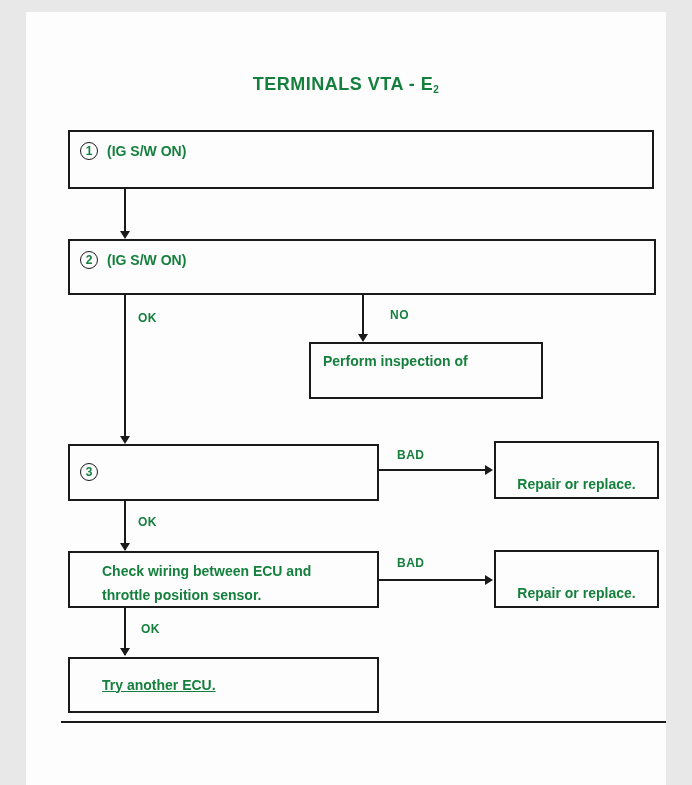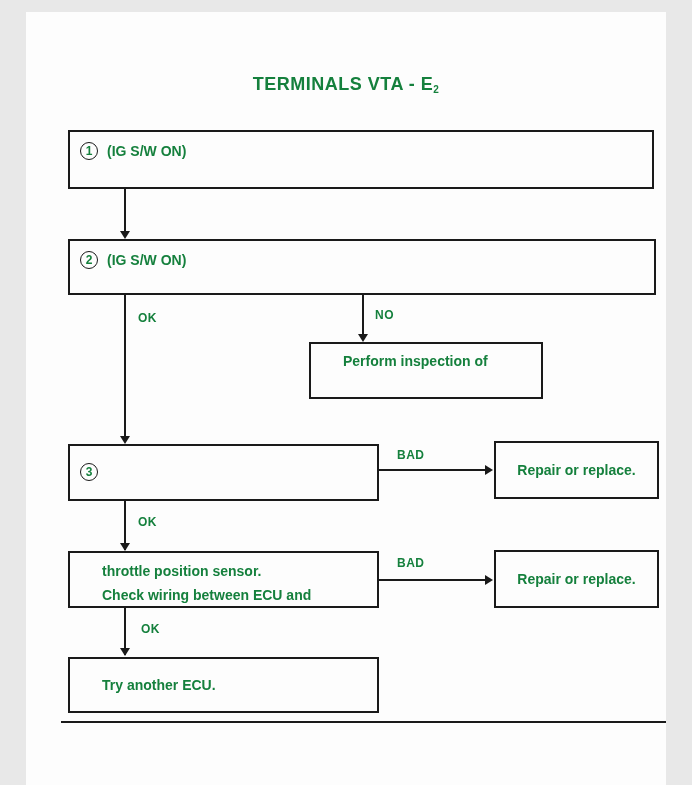--- a/index.html
+++ b/index.html
@@ -39,21 +39,21 @@
     position:absolute; width:0; height:0;
     border-left:5px solid transparent; border-right:5px solid transparent;
     border-top:8px solid #1a1a1a;
   }
   .arrow-right {
     position:absolute; width:0; height:0;
     border-top:5px solid transparent; border-bottom:5px solid transparent;
     border-left:8px solid #1a1a1a;
   }
   .lbl { position:absolute; font-size:12px; font-weight:700; letter-spacing:0.5px; }
-  .center-text { display:flex; align-items:center; justify-content:center; }
+  .center-text { display:flex; align-items:flex-end; justify-content:center; }
   .pad-text { padding:6px 8px 0 32px; }
   .rule { position:absolute; background:#1a1a1a; }
 </style>
 </head>
 <body>
 
 <div class="page">
 
   <div class="title">
     <span>TERMINALS VTA - E</span><sub class="sub">2</sub>
@@ -79,23 +79,23 @@
       <div>(IG S/W ON)</div>
     </div>
   </div>
 
   <div class="vline" style="left:98px; top:283px; height:142px;"></div>
   <div class="arrow-down" style="left:94px; top:424px;"></div>
   <div class="lbl" style="left:112px; top:299px;">OK</div>
 
   <div class="vline" style="left:336px; top:283px; height:41px;"></div>
   <div class="arrow-down" style="left:332px; top:322px;"></div>
-  <div class="lbl" style="left:349px; top:296px;">NO</div>
+  <div class="lbl" style="left:364px; top:296px;">NO</div>
 
-  <div class="box" style="left:283px; top:330px; width:234px; height:57px; padding:5px 8px 0 32px; line-height:24px;">
+  <div class="box" style="left:283px; top:330px; width:234px; height:57px; padding:5px 8px 0 12px; line-height:24px;">
     <div>Perform inspection of</div>
   </div>
 
   <div class="box step-box" style="left:42px; top:432px; width:311px; height:57px; padding-top:14px;">
     <span class="circle-num">
       <span>3</span>
     </span>
   </div>
 
   <div class="hline" style="left:353px; top:457px; width:108px;"></div>
@@ -104,35 +104,35 @@
 
   <div class="box center-text" style="left:468px; top:429px; width:165px; height:58px;">
     <span>Repair or replace.</span>
   </div>
 
   <div class="vline" style="left:98px; top:489px; height:49px;"></div>
   <div class="arrow-down" style="left:94px; top:531px;"></div>
   <div class="lbl" style="left:112px; top:503px;">OK</div>
 
   <div class="box pad-text" style="left:42px; top:539px; width:311px; height:57px; line-height:24px;">
+    <div>Check wiring between ECU and</div>
     <div>throttle position sensor.</div>
-    <div>Check wiring between ECU and</div>
   </div>
 
   <div class="hline" style="left:353px; top:567px; width:108px;"></div>
   <div class="arrow-right" style="left:459px; top:563px;"></div>
   <div class="lbl" style="left:371px; top:544px;">BAD</div>
 
   <div class="box center-text" style="left:468px; top:538px; width:165px; height:58px;">
     <span>Repair or replace.</span>
   </div>
 
   <div class="vline" style="left:98px; top:596px; height:47px;"></div>
   <div class="arrow-down" style="left:94px; top:636px;"></div>
   <div class="lbl" style="left:115px; top:610px;">OK</div>
 
-  <div class="box" style="left:42px; top:645px; width:311px; height:56px; display:flex; align-items:center; padding-left:32px;">
+  <div class="box" style="left:42px; top:645px; width:311px; height:56px; display:flex; align-items:center; padding-left:32px;text-decoration:underline;">
     <span>Try another ECU.</span>
   </div>
 
   <div class="rule" style="left:35px; top:709px; width:625px; height:2px;"></div>
 
 </div>
 
 </body></html>

